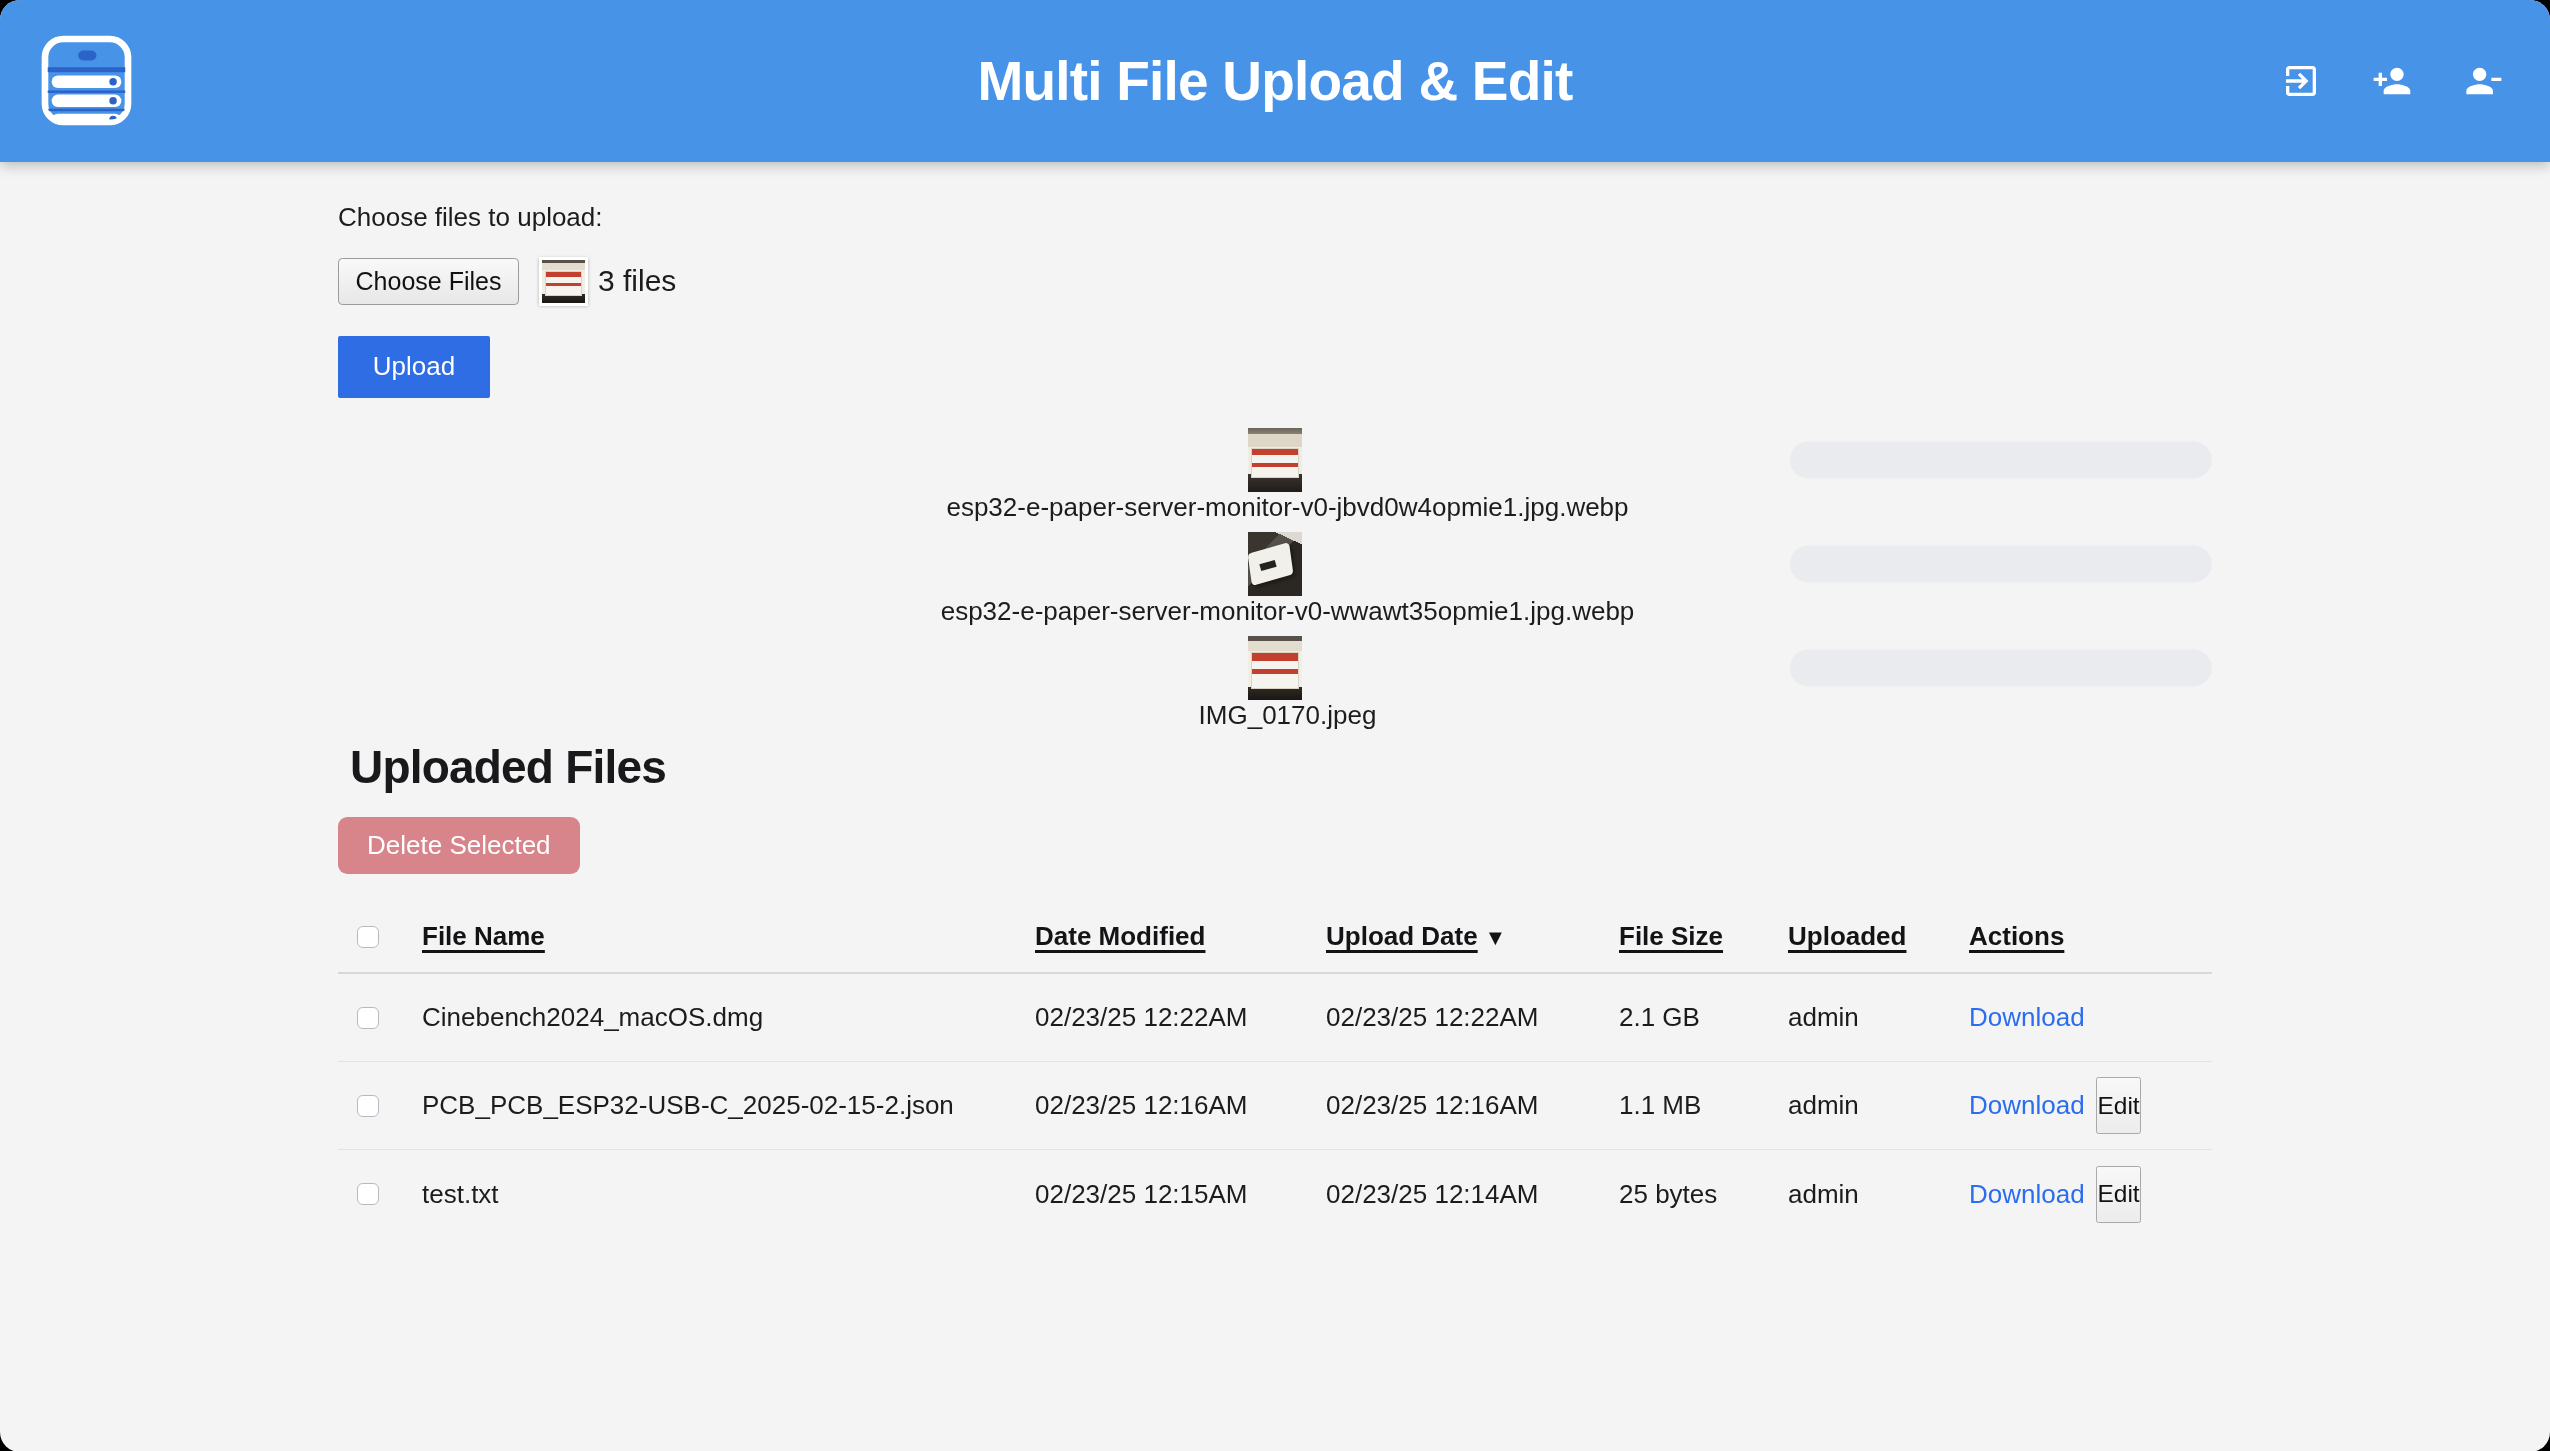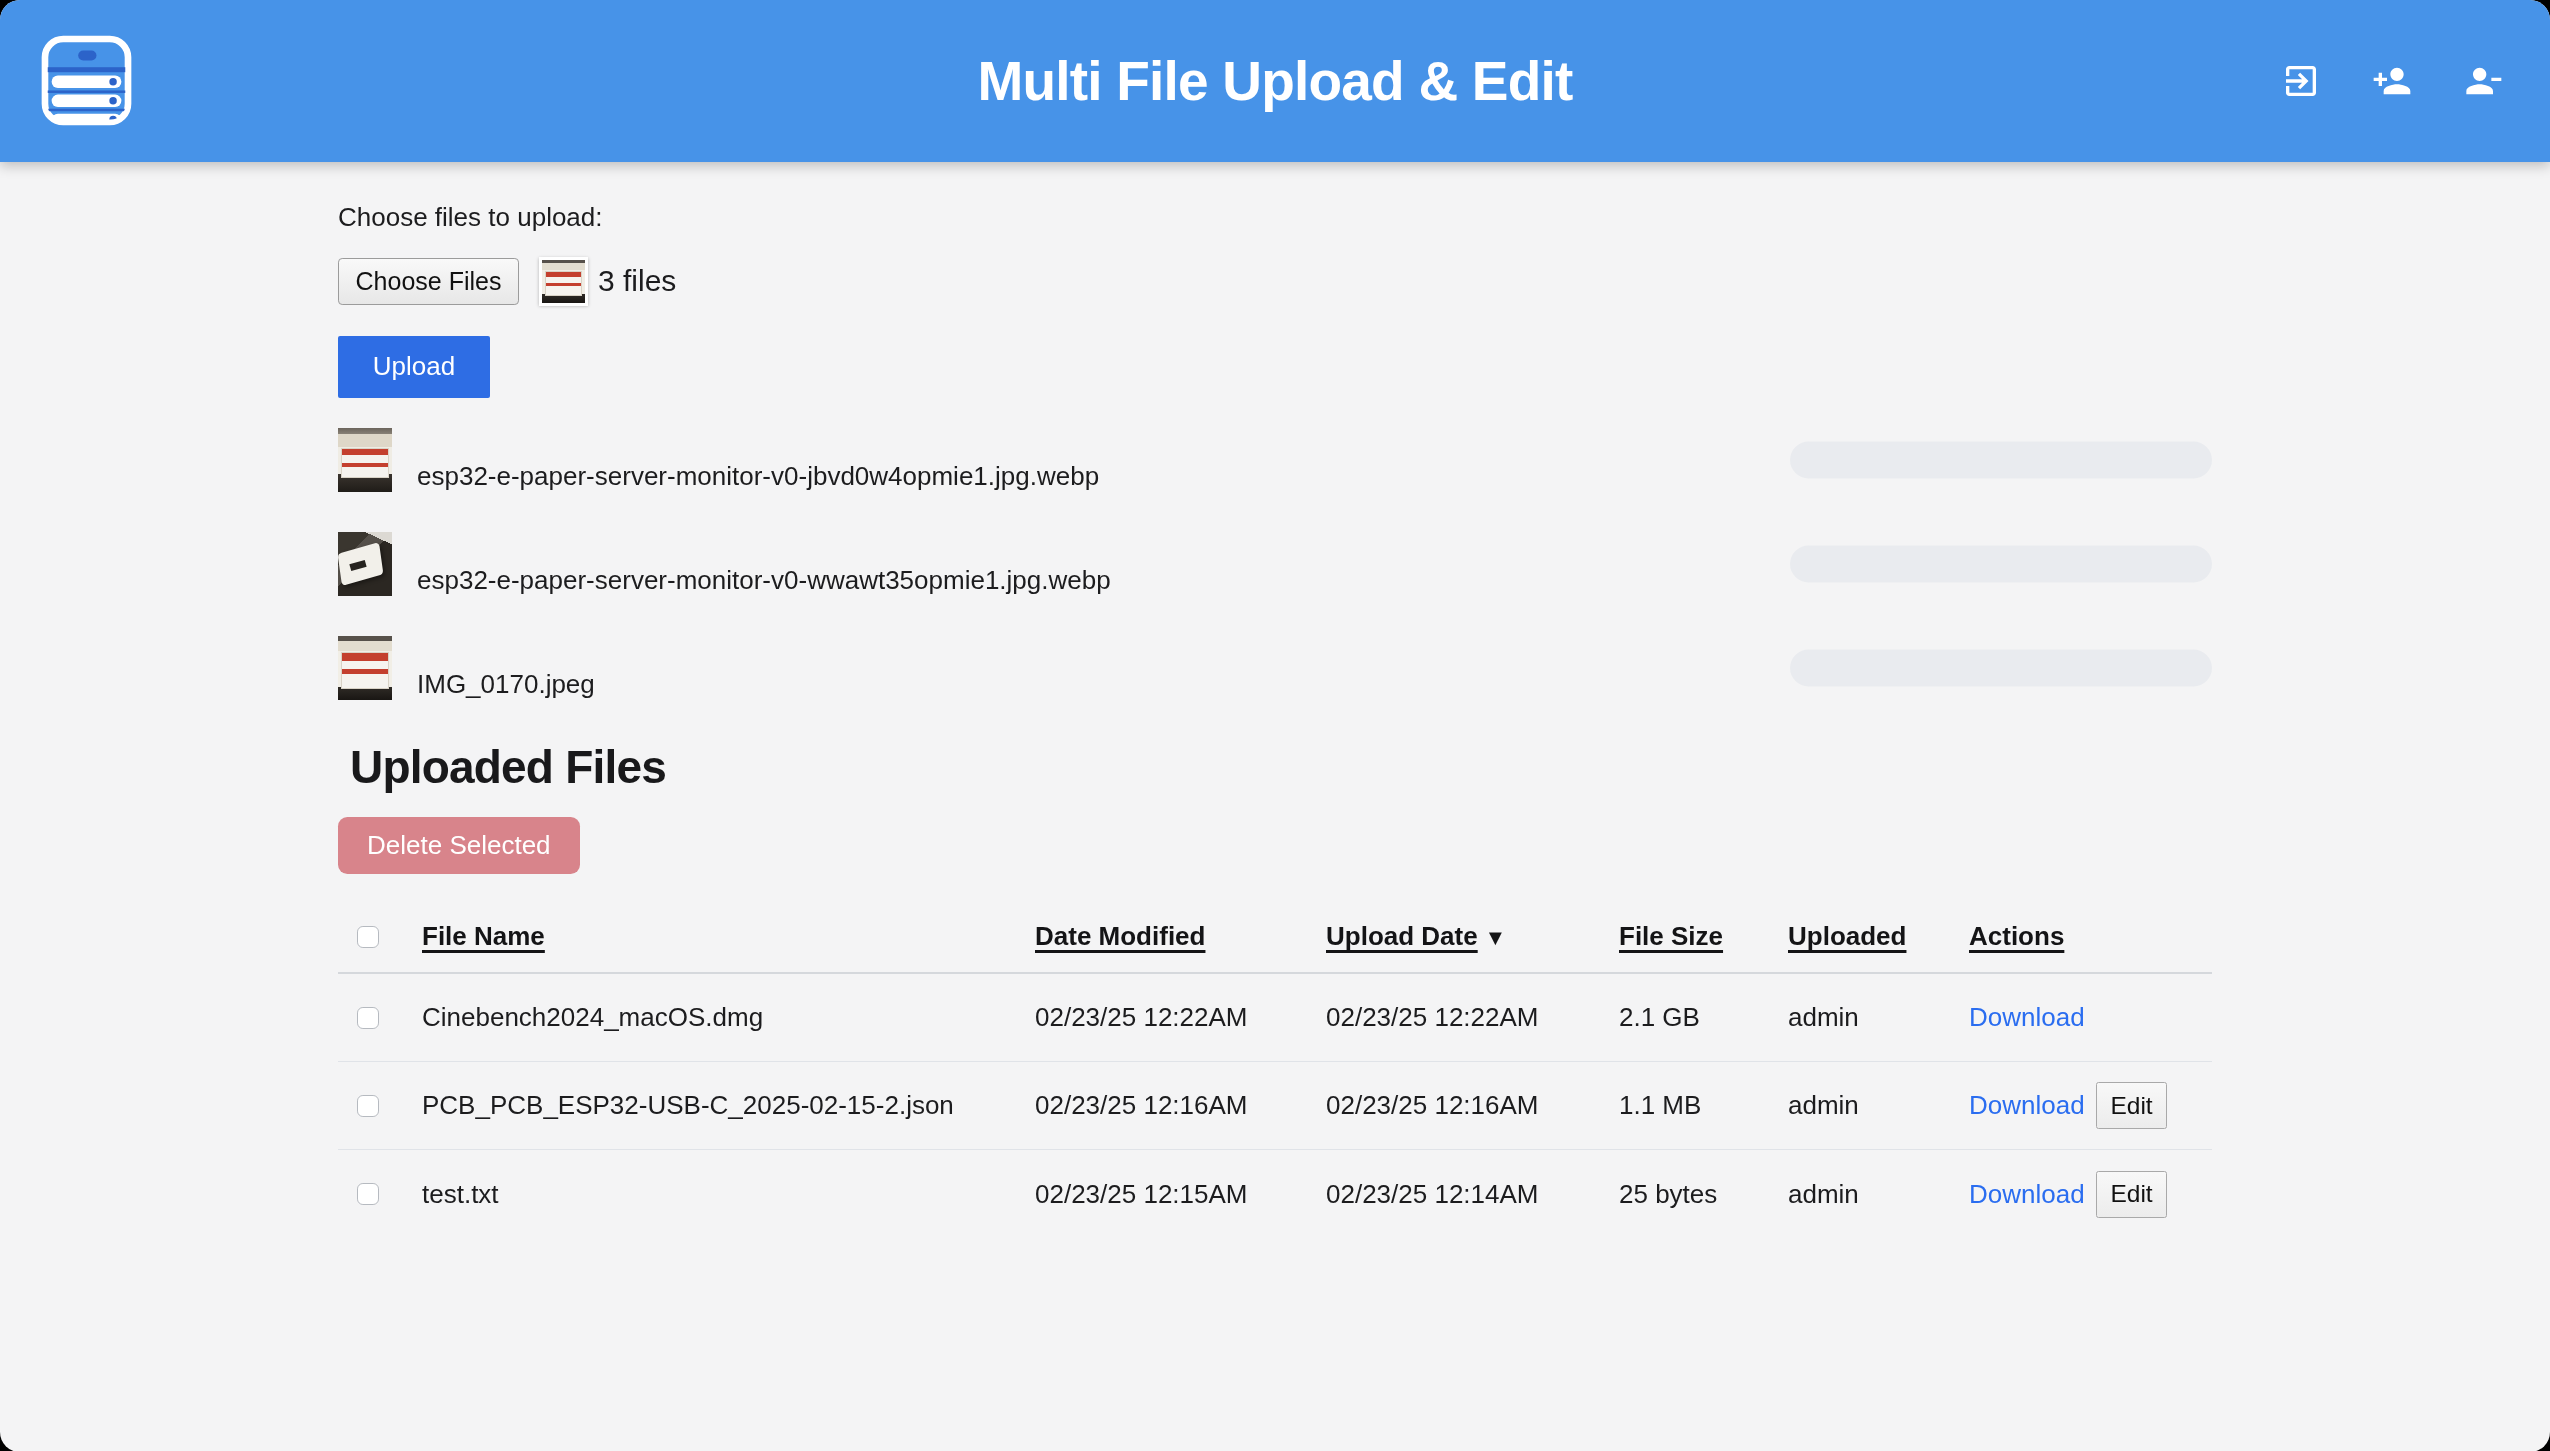--- a/index.html
+++ b/index.html
@@ -44,21 +44,21 @@
   .files-count { font-size:30px; color:#1c1c1e; }
 
   .upload-btn {
     margin-top:30px; width:152px; height:62px; border:none; border-radius:2px;
     background:var(--primary-btn,#2e6de4); color:#fff; font-size:26px; font-weight:500;
     cursor:pointer; display:block; font-family:inherit;
   }
 
   
   .pending-list { margin-top:30px; }
-  .pending-row { display:flex; align-items:flex-end; height:64px; margin-bottom:40px; position:relative; }
+  .pending-row { display:flex; align-items:center; height:64px; margin-bottom:40px; position:relative;flex-direction:column; }
   .pending-name { font-size:26px; color:#1c1c1e; margin-left:25px; }
   .progress-bar {
     position:absolute; right:0; top:50%; transform:translateY(-50%);
     width:422px; height:37px; border-radius:18.6px; background:#e9ebef;
   }
 
   
   .thumb { width:54px; height:64px; position:relative; overflow:hidden; flex:none; background:#2e2a26; }
   .thumb-epaper-a { background:linear-gradient(180deg,#6b645c 0%,#8a8378 10%,#ded7c8 10%,#ded7c8 30%,#efece4 30%,#efece4 72%,#3a342e 72%,#1f1c18 100%); }
   .thumb-epaper-a::after {
@@ -106,21 +106,21 @@
   .data-row { height:88px; font-size:26px; color:#1c1c1e; }
   .data-row:not(:last-child) { border-bottom:1.7px solid #e0e3e8; }
   .cb-cell { padding-left:18.6px; }
   .row-checkbox {
     appearance:none; -webkit-appearance:none; width:22px; height:22px;
     border:1.7px solid #b6bac0; border-radius:5.9px; background:#fff; cursor:pointer; display:block;
   }
   .actions-cell { display:flex; align-items:center; gap:11.8px; }
   .download-link { color:var(--link,#2a6df0); text-decoration:none; font-size:26px; cursor:pointer; }
   .edit-btn {
-    height:47px; padding:0 13px; font-size:24.5px; color:#111; cursor:pointer;
+    height:57px; padding:0 0; font-size:24.5px; color:#111; cursor:pointer;
     background:linear-gradient(180deg,#f8f8f8,#ececec); border:1.7px solid #a9a9a9; border-radius:2.5px;
     font-family:inherit;
     text-align:center;
   }
 </style>
 </head>
 <body>
 
 <div class="window">
 

